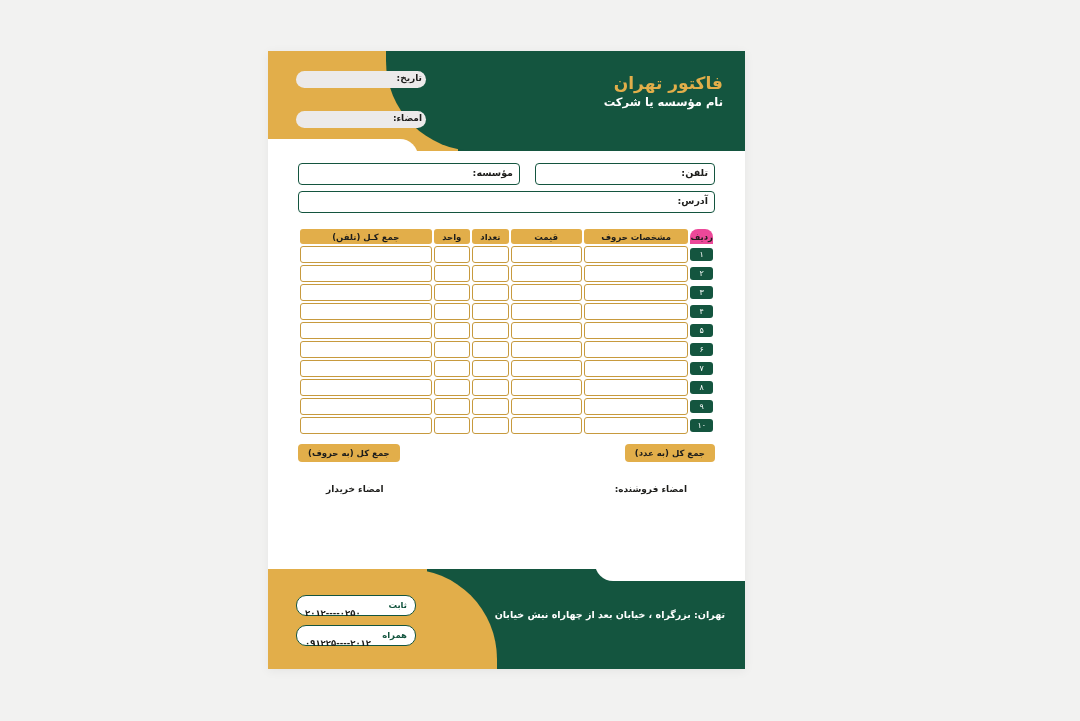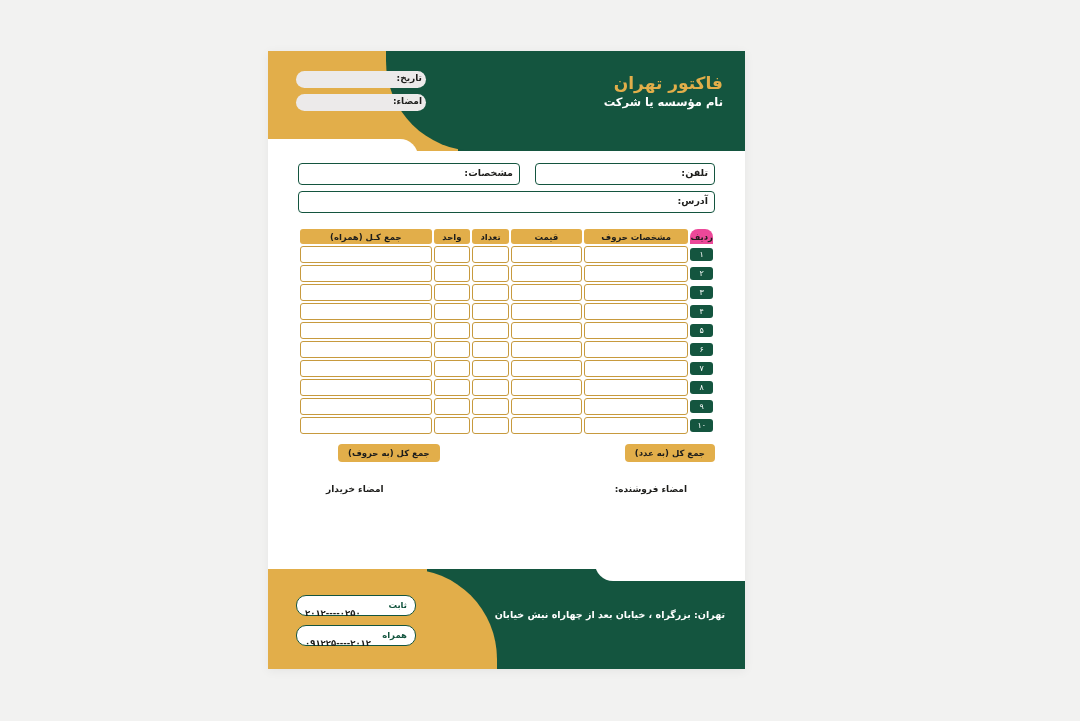--- a/index.html
+++ b/index.html
@@ -83,21 +83,21 @@
   }
   .header-fields {
     position: absolute;
     left: 28px;
     top: 20px;
     width: 130px;
   }
   .hfield {
     position: relative;
     height: 17px;
-    margin-bottom: 6px;
+    margin-bottom: 23px;
   }
   .hfield .box {
     position: absolute;
     right: 0;
     top: 0;
     width: 100%;
     height: 17px;
     background: #eceaea;
     border-radius: 9px;
   }
@@ -189,21 +189,20 @@
   th.c-price { width: 75px; }
   th.c-qty { width: 38px; }
   th.c-unit { width: 38px; }
   th.c-total { width: 140px; }
   
   .totals-row {
     display: flex;
     flex-direction: row-reverse;
     justify-content: space-between;
     padding: 8px 30px 0 30px;
-    margin-left: 40px;
   }
   .total-pill {
     background: #e2ae4a;
     color: #1d1d1b;
     font-size: 8.5px;
     font-weight: bold;
     border-radius: 4px;
     padding: 4px 10px;
   }
   .total-pill.letters { margin-right: 80px; }
@@ -322,21 +321,21 @@
         <div class="hfield">
           <div class="box"></div>
           <div class="lbl">امضاء:</div>
         </div>
       </div>
     </div>
 
     <div class="buyer-area">
       <div class="row-fields">
         <div class="field buyer">
-          <span class="flbl">مشخصات:</span>
+          <span class="flbl">مؤسسه:</span>
           <span></span>
         </div>
         <div class="field phone">
           <span class="flbl">تلفن:</span>
           <span></span>
         </div>
       </div>
       <div class="row-fields">
         <div class="field addr">
           <span class="flbl">آدرس:</span>
@@ -347,21 +346,21 @@
 
     <div class="table-area">
       <table class="items">
         <thead>
           <tr>
             <th class="radif">ردیف</th>
             <th class="c-name">مشخصات حروف</th>
             <th class="c-price">قیمت</th>
             <th class="c-qty">تعداد</th>
             <th class="c-unit">واحد</th>
-            <th class="c-total">جمع کـل (همراه)</th>
+            <th class="c-total">جمع کـل (تلفن)</th>
           </tr>
         </thead>
         <tbody id="items-body">
             <tr>
               <td class="radif-cell">
                 <span class="radif-pill">۱</span>
               </td>
               <td>
                 <div class="cell-box"></div>
               </td>

